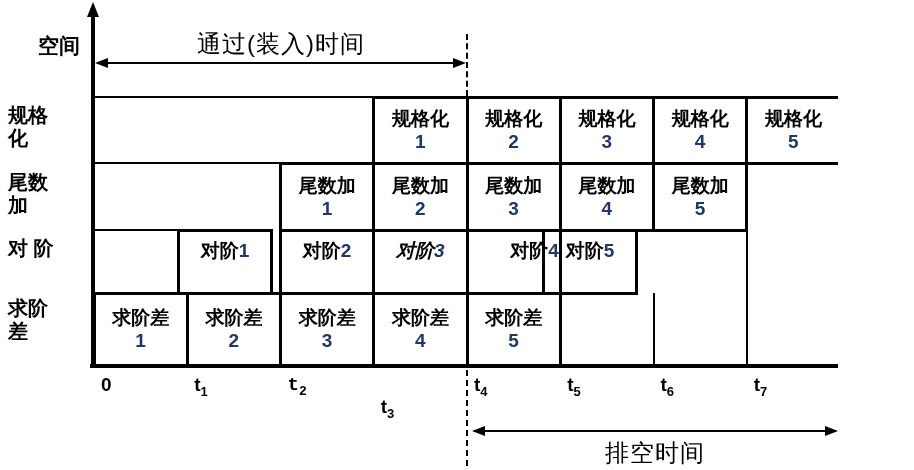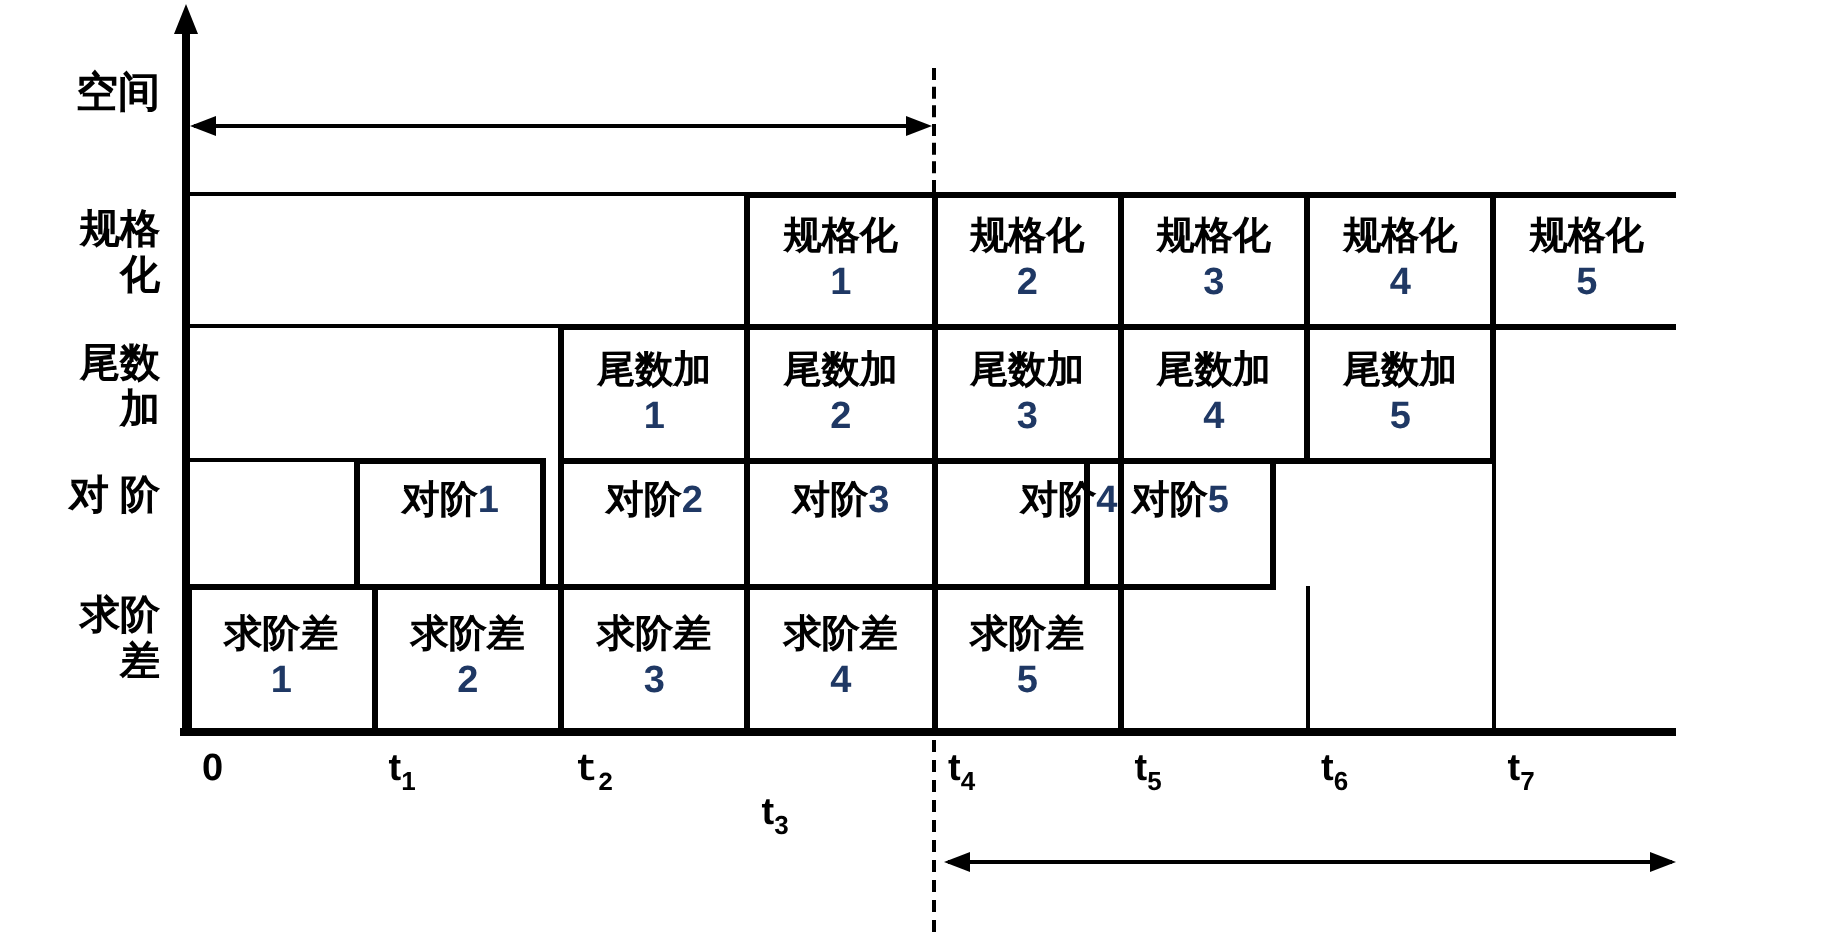--- a/index.html
+++ b/index.html
@@ -22,21 +22,21 @@
   .ah-xright{border-top:6px solid transparent;border-bottom:6px solid transparent;border-left:15px solid #000;}
   .cell{
     position:absolute;border:3px solid #000;box-sizing:border-box;
     display:flex;flex-direction:column;align-items:center;justify-content:center;
     font-weight:bold;font-size:19px;line-height:23px;text-align:center;background:transparent;
   }
   .cell.top-align{justify-content:flex-start;padding-top:7px;}
   .num{color:var(--num-color,#1F3864);font-weight:bold;}
   .row-label{
     position:absolute;left:8px;width:72px;font-weight:bold;font-size:20px;line-height:23px;
-    text-align:right;white-space:pre;
+    text-align:left;white-space:pre;
   }
   .tick{
     position:absolute;font-weight:bold;font-size:19px;width:44px;text-align:left;
   }
   .tick sub{font-size:13px;line-height:0;}
   .anno{
     position:absolute;font-size:24px;letter-spacing:1px;text-align:center;
   }
   #stamp{
     position:absolute;left:849px;top:443px;width:124px;height:124px;border-radius:50%;
@@ -53,28 +53,30 @@
   <div class="axis" style="left:91px;top:14px;width:4px;height:352px;"></div>
   <div class="ah ah-up" style="left:87px;top:2px;"></div>
   <div class="abs" style="left:38px;top:32px;font-weight:bold;font-size:21px;">空间</div>
 
   <div class="axis" style="left:90px;top:364px;width:786px;height:4px;"></div>
   <div class="ah ah-xright" style="left:870px;top:360px;"></div>
 
   <div class="arrowline" style="left:97px;top:62px;width:360px;"></div>
   <div class="ah ah-left" style="left:95px;top:58px;"></div>
   <div class="ah ah-right" style="left:453px;top:58px;"></div>
+  <div class="anno" style="left:97px;top:28px;width:368px;">通过(装入)时间</div>
 
   <div class="dashed" style="left:466px;top:34px;height:62px;"></div>
   <div class="dashed" style="left:466px;top:370px;height:96px;"></div>
   <div class="dashed" style="left:839px;top:370px;height:85px;"></div>
 
   <div class="arrowline" style="left:474px;top:430px;width:362px;"></div>
   <div class="ah ah-left" style="left:472px;top:426px;"></div>
   <div class="ah ah-right" style="left:825px;top:426px;"></div>
+  <div class="anno" style="left:472px;top:437px;width:366px;">排空时间</div>
 
   <div id="grid">
       <div class="row-label" style="top: 104px;">规格
 化</div>
       <div class="hline" style="left: 92px; top: 96px; width: 282.75px;"></div>
       <div class="cell" style="left: 372.25px; top: 95.5px; width: 96.25px; height: 69px;">
         <div>规格化</div>
         <div class="num">1</div>
       </div>
       <div class="cell" style="left: 465.5px; top: 95.5px; width: 96.25px; height: 69px;">
@@ -119,21 +121,21 @@
       </div>
       <div class="vline" style="left: 745.75px; top: 230px; height: 135px;"></div>
       <div class="row-label" style="top: 237px;">对 阶</div>
       <div class="hline" style="left: 92px; top: 229px; width: 96.25px;"></div>
       <div class="cell top-align" style="left: 177px; top: 228.5px; width: 96.25px; height: 66px;">
         <span>对阶<span class="num">1</span></span>
       </div>
       <div class="cell top-align" style="left: 279px; top: 228.5px; width: 96.25px; height: 66px;">
         <span>对阶<span class="num">2</span></span>
       </div>
-      <div class="cell top-align" style="left: 372.25px; top: 228.5px; width: 96.25px; height: 66px;">
+      <div class="cell top-align" style="left: 372.25px; top: 228.5px; width: 96.25px; height: 66px; font-style: italic;">
         <span>对阶<span class="num">3</span></span>
       </div>
       <div class="cell top-align" style="left: 465.5px; top: 228.5px; width: 96.25px; height: 66px; align-items: flex-end;">
         <span>对阶<span class="num">4</span></span>
       </div>
       <div class="cell top-align" style="left: 542px; top: 228.5px; width: 96.25px; height: 66px;">
         <span>对阶<span class="num">5</span></span>
       </div>
       <div class="vline" style="left: 652.5px; top: 293px; height: 72px;"></div>
       <div class="row-label" style="top: 297px;">求阶

